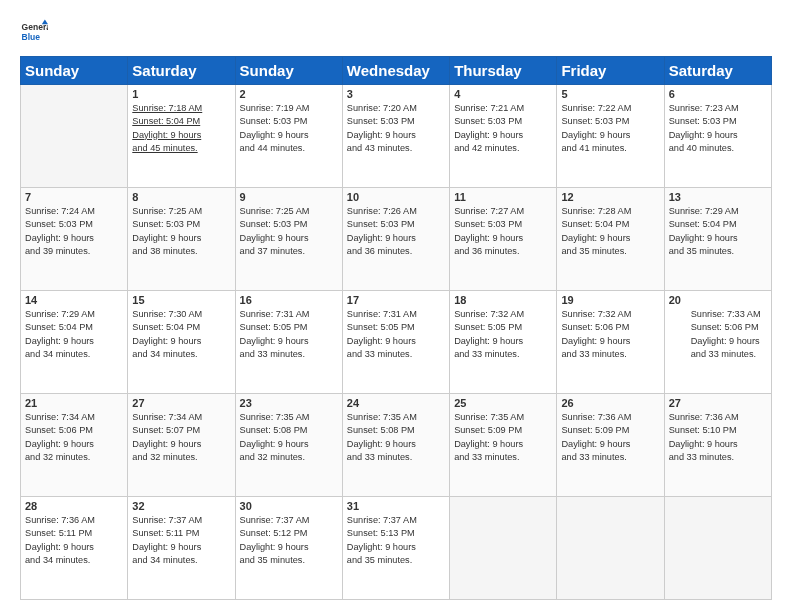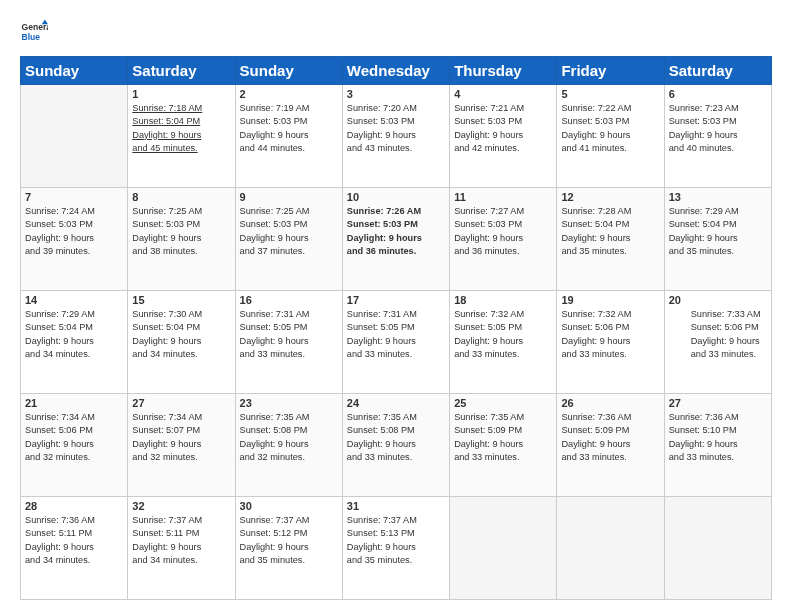--- a/index.html
+++ b/index.html
@@ -185,21 +185,21 @@
           </td>
           <td>
             <span class="day-num">9</span>
             <div class="day-info" style="white-space: pre-line;">Sunrise: 7:25 AM
 Sunset: 5:03 PM
 Daylight: 9 hours
 and 37 minutes.</div>
           </td>
           <td>
             <span class="day-num">10</span>
-            <div class="day-info" style="white-space: pre-line; font-weight: bold;">Sunrise: 7:26 AM
+            <div class="day-info" style="white-space: pre-line;">Sunrise: 7:26 AM
 Sunset: 5:03 PM
 Daylight: 9 hours
 and 36 minutes.</div>
           </td>
           <td>
             <span class="day-num">11</span>
             <div class="day-info" style="white-space: pre-line;">Sunrise: 7:27 AM
 Sunset: 5:03 PM
 Daylight: 9 hours
 and 36 minutes.</div>

